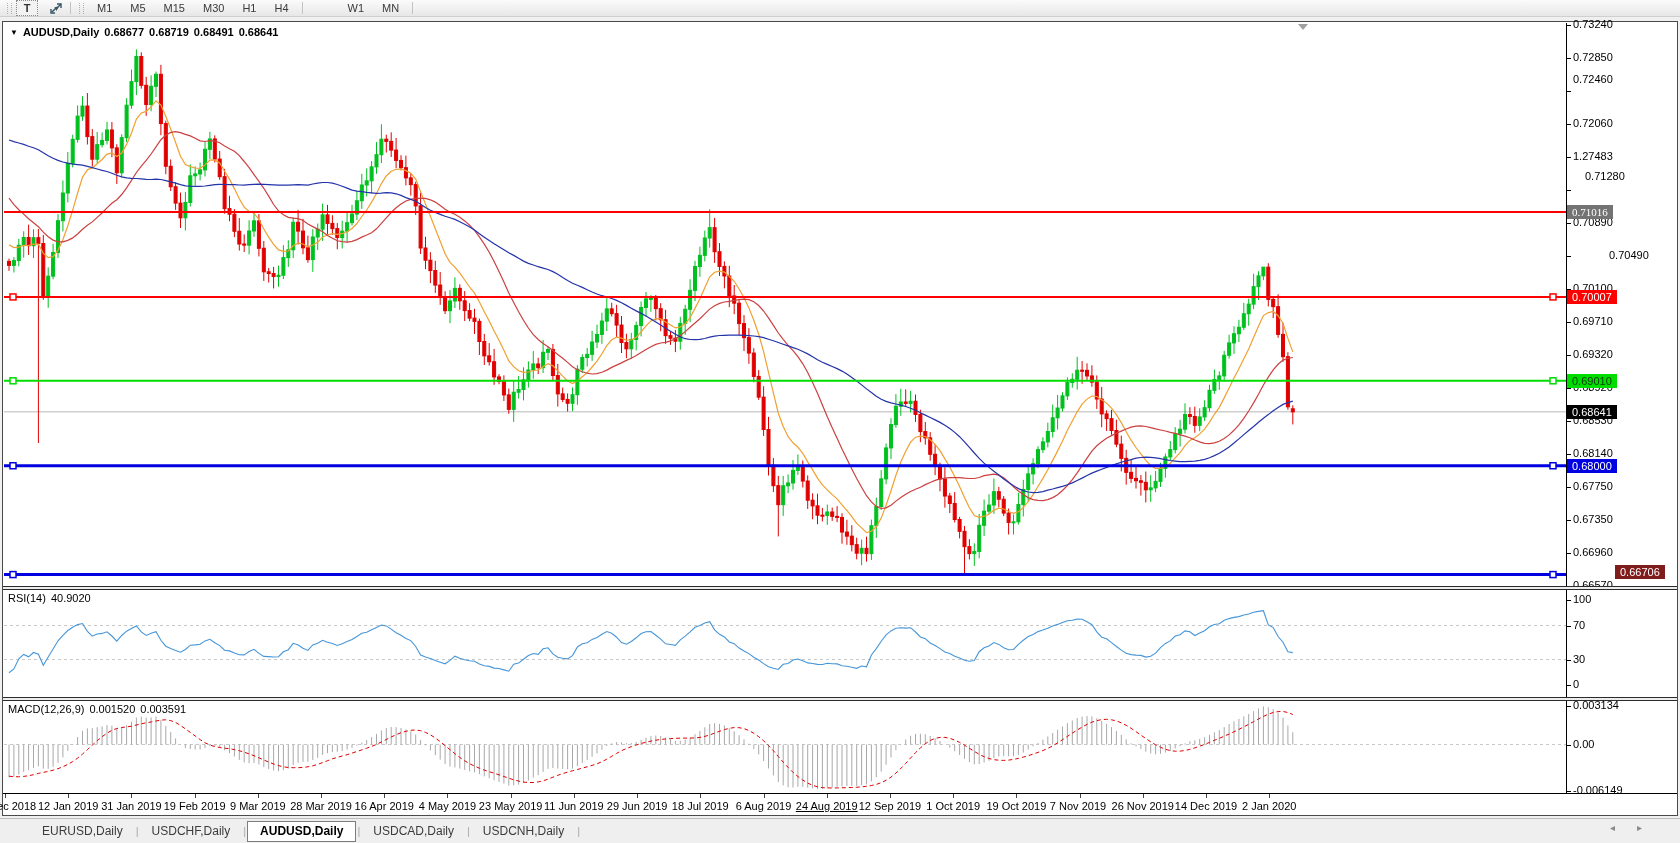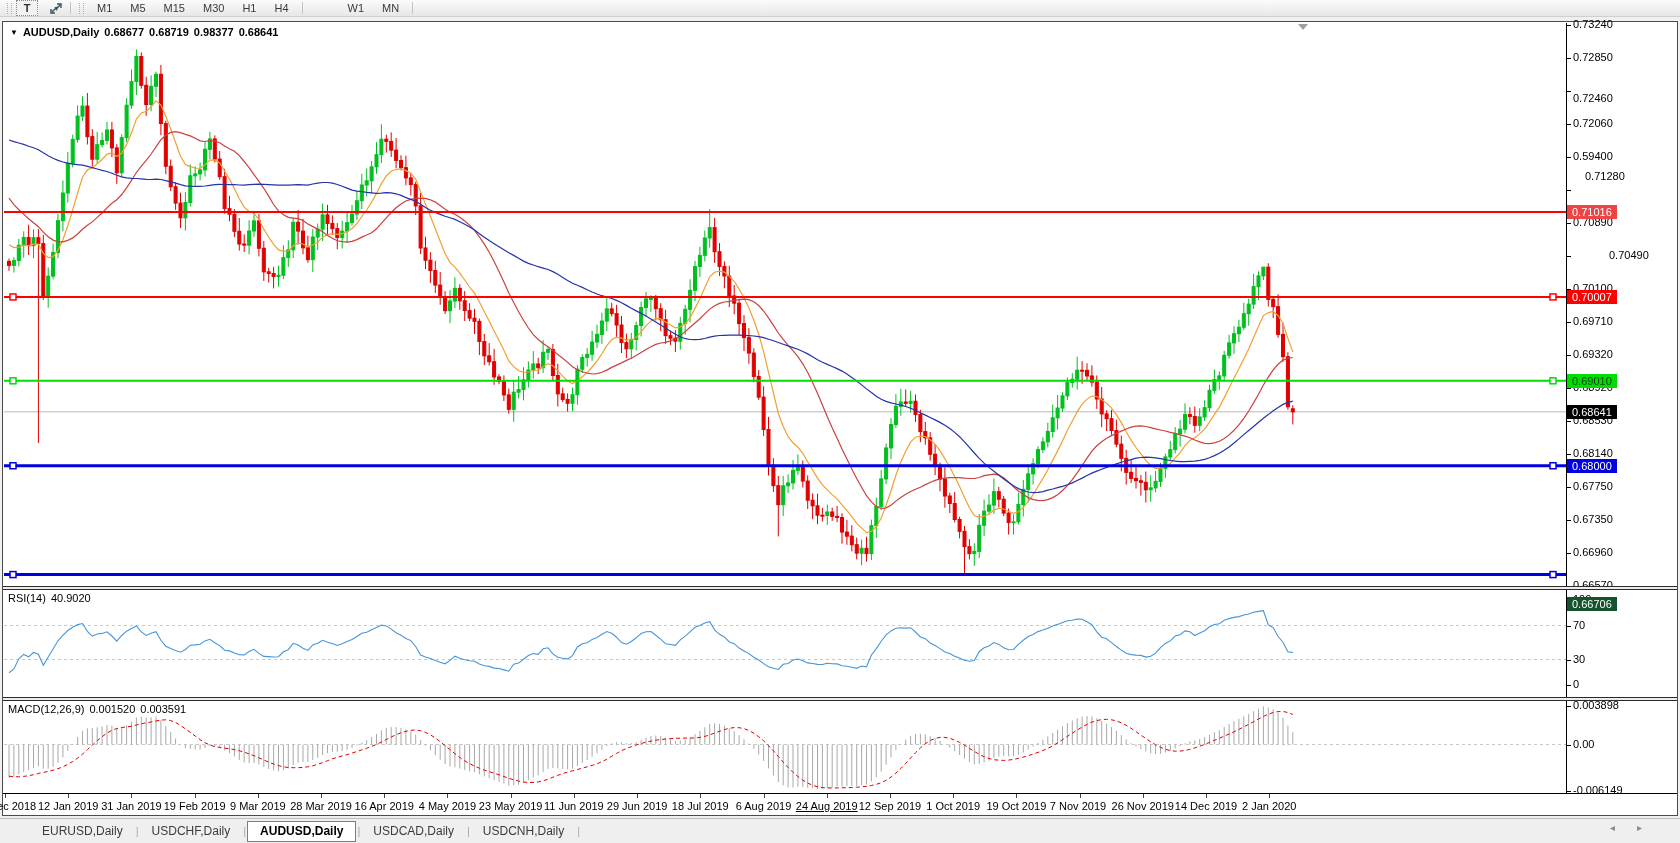--- a/index.html
+++ b/index.html
@@ -81,21 +81,21 @@
     </div>
 </div>
 
 <div class="chart-window"></div>
 
 <div class="chart-title">
   <span class="tri">▼</span>
   <span>AUDUSD,Daily</span>
   <span>0.68677</span>
   <span>0.68719</span>
-  <span>0.98377</span>
+  <span>0.68491</span>
   <span>0.68641</span>
 </div>
 
 <svg id="svg-main" width="1562" height="563" style="left:4px;top:23px">
     <line x1="0" y1="388.83048067622684" x2="1562" y2="388.83048067622684" stroke="#b8b8b8" stroke-width="1"></line>
     <g>
       <line x1="5" y1="235.54987815970384" x2="5" y2="247.87568372304594" stroke="#e00000" stroke-width="1"></line>
       <rect x="3.5" y="238.3694772339775" width="3" height="4.03696310787555" fill="#e00000" stroke="#e00000"></rect>
       <line x1="9.9" y1="234.21592247998115" x2="9.9" y2="249.52086913849848" stroke="#00c020" stroke-width="1"></line>
       <rect x="8.4" y="237.54722602262788" width="3" height="4.859214319225174" fill="#00c020" stroke="#00c020"></rect>
@@ -952,25 +952,25 @@
 <div class="tab-arrows">
   <span>◂</span>
   <span>▸</span>
 </div>
 
 <div class="axis-tick" style="top: 25.0186px;"></div>
 <div class="axis-label" style="top: 18.0186px;">0.73240</div>
 <div class="axis-tick" style="top: 57.8206px;"></div>
 <div class="axis-label" style="top: 50.8206px;">0.72850</div>
 <div class="axis-tick" style="top: 90.6227px;"></div>
-<div class="axis-label" style="top: 92px; text-align: right;">0.72460</div>
+<div class="axis-label" style="top: 73px; text-align: right;">0.72460</div>
 <div class="axis-tick" style="top: 124.266px;"></div>
 <div class="axis-label" style="top: 117.266px;">0.72060</div>
 <div class="axis-tick" style="top: 157.068px;"></div>
-<div class="axis-label" style="top: 150.068px;">0.59400</div>
+<div class="axis-label" style="top: 150.068px;">1.27483</div>
 <div class="axis-tick" style="top: 189.87px;"></div>
 <div class="axis-label" style="top: 170px; margin-left: 12px;">0.71280</div>
 <div class="axis-tick" style="top: 222.672px;"></div>
 <div class="axis-label" style="top: 215.672px; text-align: center;">0.70890</div>
 <div class="axis-tick" style="top: 256.315px;"></div>
 <div class="axis-label" style="top: 249.315px; margin-left: 36px;">0.70490</div>
 <div class="axis-tick" style="top: 289.117px;"></div>
 <div class="axis-label" style="top: 282.117px;">0.70100</div>
 <div class="axis-tick" style="top: 321.919px;"></div>
 <div class="axis-label" style="top: 314.919px;">0.69710</div>
@@ -992,30 +992,30 @@
 <div class="axis-label" style="top: 579.018px;">0.66570</div>
 <div class="axis-tick" style="top: 600px;"></div>
 <div class="axis-label" style="top: 593px;">100</div>
 <div class="axis-tick" style="top: 625.5px;"></div>
 <div class="axis-label" style="top: 618.5px;">70</div>
 <div class="axis-tick" style="top: 659.5px;"></div>
 <div class="axis-label" style="top: 652.5px;">30</div>
 <div class="axis-tick" style="top: 685px;"></div>
 <div class="axis-label" style="top: 678px;">0</div>
 <div class="axis-tick" style="top: 706.009px;"></div>
-<div class="axis-label" style="top: 699.009px;">0.003898</div>
+<div class="axis-label" style="top: 699.009px;">0.003134</div>
 <div class="axis-tick" style="top: 744.5px;"></div>
 <div class="axis-label" style="top: 737.5px;">0.00</div>
 <div class="axis-tick" style="top: 791.128px;"></div>
 <div class="axis-label" style="top: 784.128px;">-0.006149</div>
-<div class="price-tag" style="top: 205.074px; background: #ef4444; color: rgb(255, 255, 255);">0.71016</div>
+<div class="price-tag" style="top: 205.074px; background: #737373; color: rgb(255, 255, 255); font-family: Liberation Serif, serif;">0.71016</div>
 <div class="price-tag" style="top: 289.939px; background: rgb(255, 0, 0); color: rgb(255, 255, 255);">0.70007</div>
 <div class="price-tag" style="top: 373.795px; background: rgb(0, 221, 0); color: rgb(16, 59, 16);">0.69010</div>
 <div class="price-tag" style="top: 458.744px; background: rgb(0, 0, 224); color: rgb(255, 255, 255);">0.68000</div>
-<div class="price-tag" style="top: 597px; background: #14532d; color: rgb(255, 255, 255);">0.66706</div>
+<div class="price-tag" style="top: 565px; background: #7f1d1d; color: rgb(255, 255, 255); margin-left: 48px;">0.66706</div>
 <div class="price-tag" style="top: 404.83px; background: rgb(0, 0, 0); color: rgb(255, 255, 255);">0.68641</div>
 <div class="date-tick" style="left: 5px;"></div>
 <div class="date-label" style="left: -30px;">25 Dec 2018</div>
 <div class="date-tick" style="left: 68.21px;"></div>
 <div class="date-label" style="left: 33.21px;">12 Jan 2019</div>
 <div class="date-tick" style="left: 131.42px;"></div>
 <div class="date-label" style="left: 96.42px;">31 Jan 2019</div>
 <div class="date-tick" style="left: 194.63px;"></div>
 <div class="date-label" style="left: 159.63px;">19 Feb 2019</div>
 <div class="date-tick" style="left: 257.84px;"></div>

